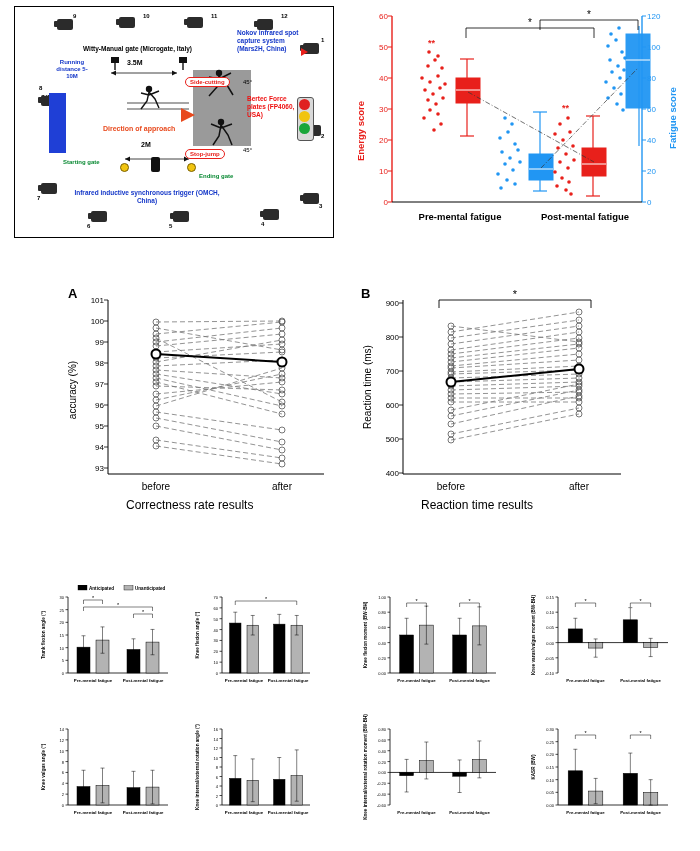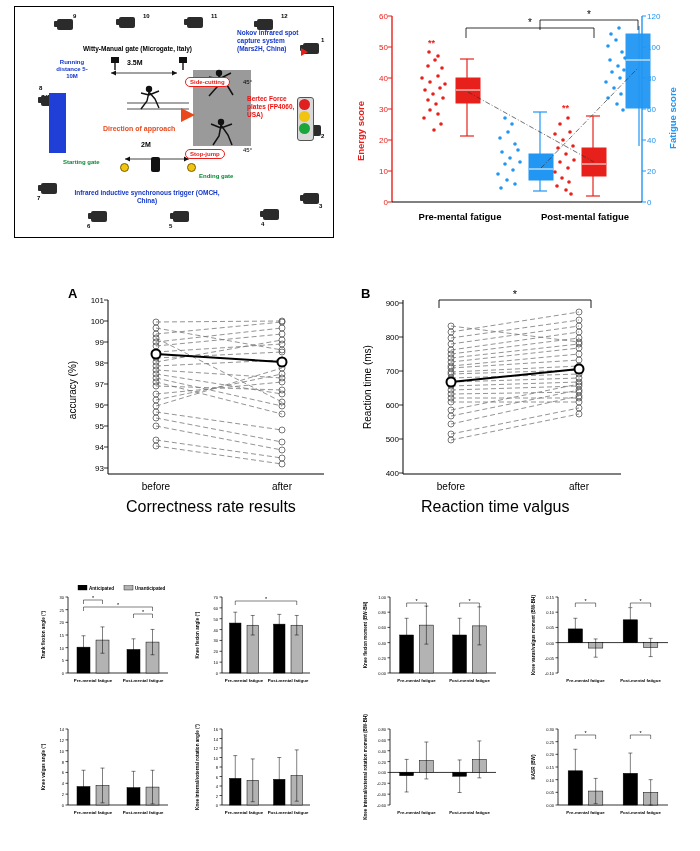--- a/index.html
+++ b/index.html
@@ -21,21 +21,21 @@
   .greentxt{color:#0a8a34;}
   .lightbox{position:absolute;width:15px;height:42px;background:#d9d9d9;border:1px solid #555;border-radius:3px;}
   .lightc{position:absolute;width:11px;height:11px;border-radius:50%;}
 
   
   #fig2{left:350px;top:6px;width:336px;height:232px;}
 
   
   #fig3{left:60px;top:282px;width:290px;height:230px;}
   #fig4{left:355px;top:282px;width:290px;height:230px;}
-  .capt{position:absolute;font-size:16px;}
+  .capt{position:absolute;font-size:12px;}
 
   
   .panel{position:absolute;}
   svg{display:block;}
   text{font-family:"Liberation Sans",sans-serif;}
 </style>
 </head>
 <body>
 
 <div class="fig bd" id="fig1">
@@ -534,21 +534,21 @@
     <line x1="96" y1="100" x2="224" y2="87" stroke="#000" stroke-width="2"></line>
     <circle cx="96" cy="100" r="4.5" fill="#fff" stroke="#000" stroke-width="2"></circle>
     <circle cx="224" cy="87" r="4.5" fill="#fff" stroke="#000" stroke-width="2"></circle>
 
     <path d="M84 26 V18 H236 V26" stroke="#000" stroke-width="0.9" fill="none"></path>
     <text x="160" y="16" font-size="11" text-anchor="middle">*</text>
 
     <text x="96" y="208" font-size="10" text-anchor="middle">before</text>
     <text x="224" y="208" font-size="10" text-anchor="middle">after</text>
   </svg>
-  <div class="capt" style="left:66px;top:216px;">Reaction time valgus</div>
+  <div class="capt" style="left:66px;top:216px;">Reaction time results</div>
 </div>
 
 <div class="panel" id="bottom-charts" style="left:20px;top:585px;width:662px;height:255px;">
   <svg id="bottomsvg" width="662" height="255" viewBox="0 0 662 255">
       <g>
         <line x1="48" y1="12" x2="48" y2="88" stroke="#000" stroke-width="0.8"></line>
         <line x1="48" y1="88" x2="148" y2="88" stroke="#000" stroke-width="0.8"></line>
         <line x1="45.5" y1="88" x2="48" y2="88" stroke="#000" stroke-width="0.7"></line>
         <text x="44" y="90" font-size="4" text-anchor="end">0</text>
         <line x1="45.5" y1="75.33333333333333" x2="48" y2="75.33333333333333" stroke="#000" stroke-width="0.7"></line>

